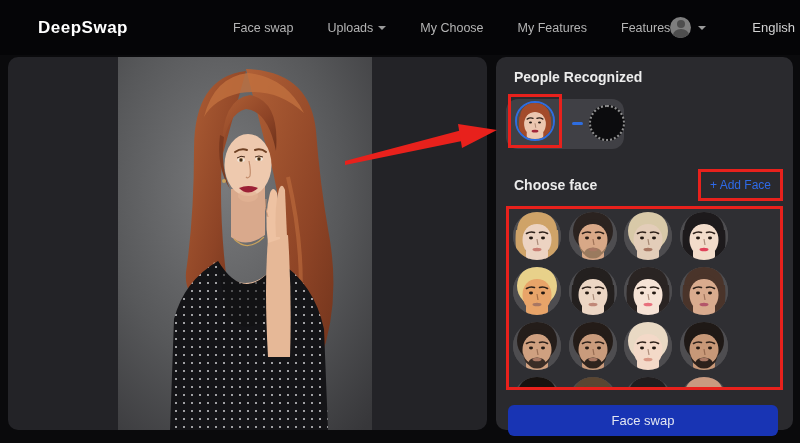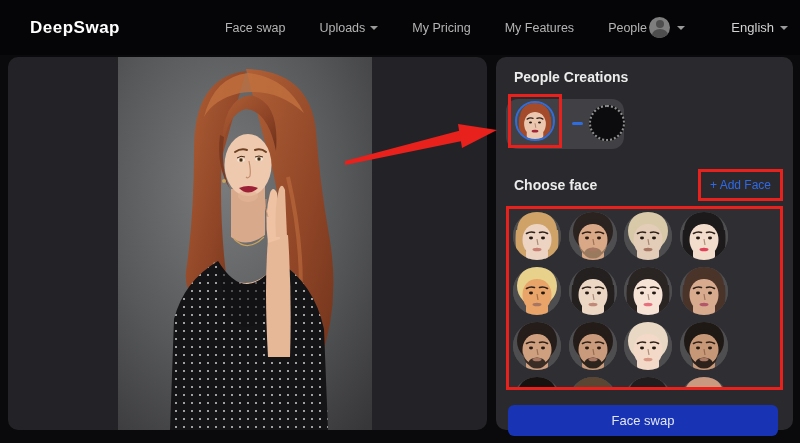--- a/index.html
+++ b/index.html
@@ -2,21 +2,21 @@
 <html><head>
 <meta charset="utf-8">
 <style>
   html,body{margin:0;padding:0;background:#0a0a0c;}
   body{width:800px;height:443px;overflow:hidden;position:relative;
        font-family:"Liberation Sans","DejaVu Sans",sans-serif;color:#e6e6e6;}
 
   
   .navbar{position:absolute;left:0;top:0;width:800px;height:55px;background:#050507;
           display:flex;align-items:center;}
-  .logo{font-size:17px;font-weight:bold;color:#fff;letter-spacing:.5px;margin-left:30px;cursor:pointer;}
+  .logo{font-size:17px;font-weight:bold;color:#fff;letter-spacing:.5px;margin-left:38px;cursor:pointer;}
   .nav{display:flex;align-items:center;gap:34px;margin-left:105px;}
   .nav-item{font-size:12.5px;color:#b4b4b4;cursor:pointer;display:flex;align-items:center;gap:5px;white-space:nowrap;}
   .caret{width:0;height:0;border-left:4px solid transparent;border-right:4px solid transparent;
          border-top:4px solid #9a9a9a;display:inline-block;}
   .nav-right{margin-left:auto;display:flex;align-items:center;margin-right:12px;}
   .avatar{width:21px;height:21px;border-radius:50%;background:#7e7e7e;position:relative;overflow:hidden;cursor:pointer;}
   .avatar:before{content:"";position:absolute;left:6.5px;top:3px;width:8px;height:8px;border-radius:50%;background:#4e4e4e;}
   .avatar:after{content:"";position:absolute;left:2.5px;top:12px;width:16px;height:12px;border-radius:50%;background:#4e4e4e;}
   .acaret{margin-left:7px;}
   .lang{margin-left:46px;font-size:13px;color:#d2d2d2;display:flex;align-items:center;gap:6px;cursor:pointer;}
@@ -68,27 +68,27 @@
   <div class="logo">DeepSwap</div>
   <nav class="nav">
     <div class="nav-item">
         <span>Face swap</span>
       </div>
     <div class="nav-item">
         <span>Uploads</span>
         <span class="caret"></span>
       </div>
     <div class="nav-item">
-        <span>My Pricing</span>
+        <span>My Choose</span>
       </div>
     <div class="nav-item">
         <span>My Features</span>
       </div>
     <div class="nav-item">
-        <span>People</span>
+        <span>Features</span>
       </div>
   </nav>
   <div class="nav-right">
     <div class="avatar"></div>
     <span class="caret acaret"></span>
     <div class="lang">
       <span>English</span>
         <span class="caret"></span>
     </div>
   </div>
@@ -154,21 +154,21 @@
 
       <path d="M150,300 Q146,230 150,182 L170,178 Q174,240 172,300 Z" fill="#e6b897"></path>
       <path d="M150,186 Q146,158 152,136 Q155,128 159,136 L162,182 Z" fill="#eec2a2"></path>
       <path d="M158,180 Q156,150 161,132 Q164,125 167,133 L169,180 Z" fill="#e6b897"></path>
       <path d="M150,160 Q146,150 148,142" stroke="#cf9a78" stroke-width="1" fill="none"></path>
     </svg>
   </div>
 </section>
 
 <section class="right-panel">
-  <h3 class="sec-title">People Creations</h3>
+  <h3 class="sec-title">People Recognized</h3>
 
   <div class="recog-row">
     <div class="pill"></div>
     <div class="dash"></div>
     <div class="target-circle"></div>
     <div class="thumb-annot">
       <div class="recog-thumb" id="recogThumb">
           <svg viewBox="0 0 48 48" xmlns="http://www.w3.org/2000/svg">
             <rect width="48" height="48" fill="#4e4d50"></rect>
             <circle cx="24" cy="19" r="20" fill="#a34b2b"></circle>

